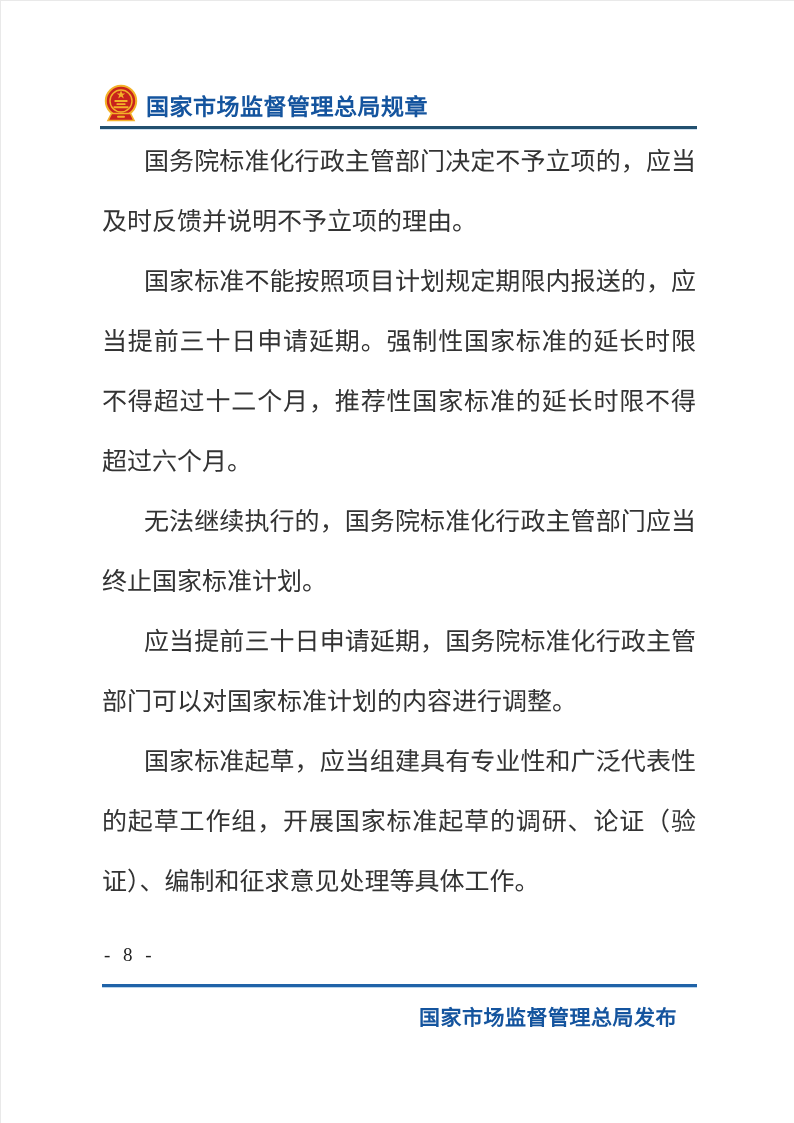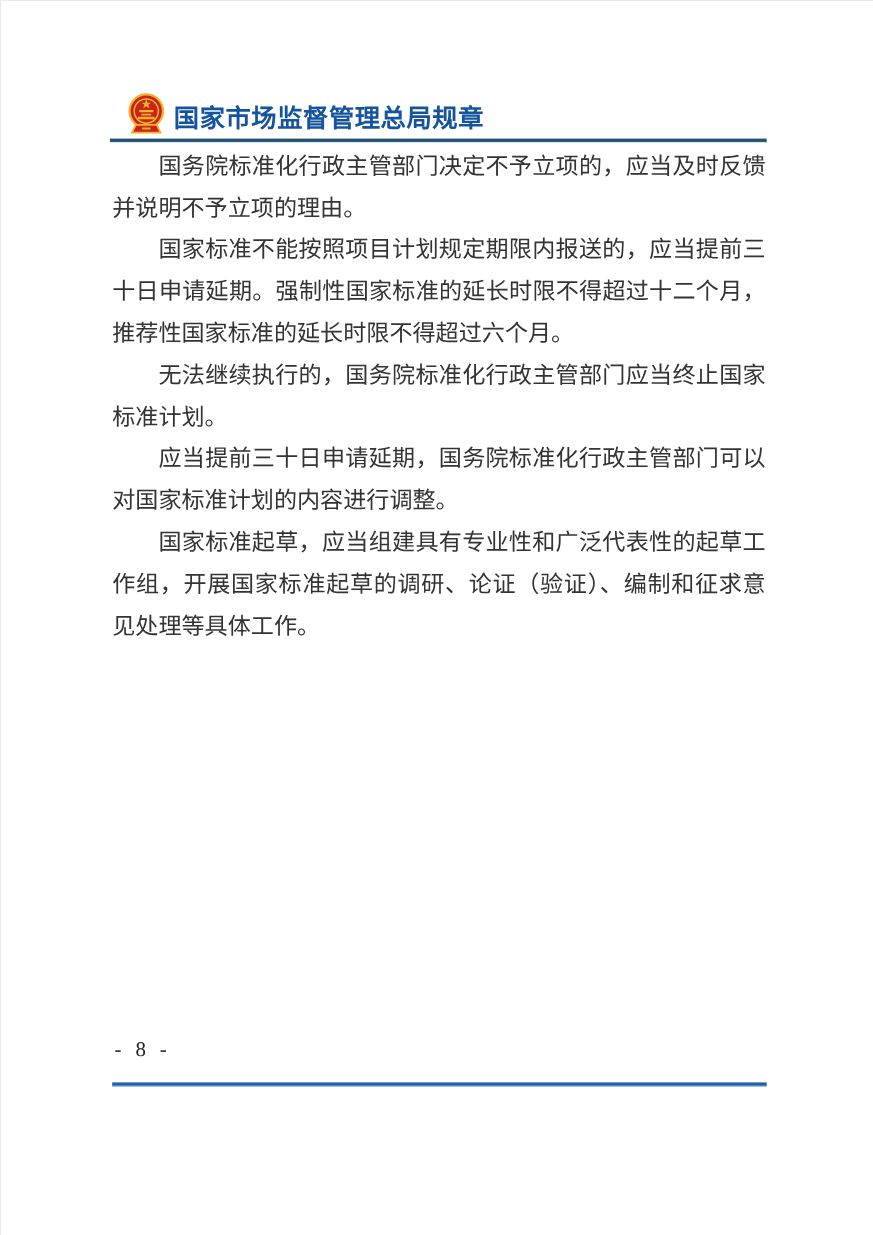--- a/index.html
+++ b/index.html
@@ -8,21 +8,21 @@
     position:relative;
     width:794px; height:1123px;
     background:#ffffff;
     overflow:hidden;
     box-shadow: inset 1px 1px 0 #e9e9e9;
     font-family:"Liberation Serif","DejaVu Serif",serif;
   }
 
   
   .hdr {
-    position:absolute; top:84px; left:113px;
+    position:absolute; top:84px; left:101px;
     display:flex; align-items:center; gap:5px;
   }
   .emblem { width:40px; height:41px; flex:0 0 auto; }
   .title {
     margin:0;
     font-family:"Liberation Sans","DejaVu Sans",sans-serif;
     font-weight:bold;
     font-size:23px;
     letter-spacing:0.5px;
     color:var(--accent-blue,#14549e);
@@ -36,22 +36,22 @@
   }
 
   
   .doc-body {
     position:absolute; top:132px; left:102px;
     width:594px;
     color:var(--body-text,#333333);
   }
   .para {
     margin:0;
-    font-size:21px;
-    line-height:38px;
+    font-size:25px;
+    line-height:60px;
     text-align:justify;
     text-indent:42px;
   }
   .lead {
     font-family:"Liberation Sans","DejaVu Sans",sans-serif;
     font-weight:bold;
     color:#2b2b2b;
     margin-right:21px;
   }
   .lead:empty { display:none; margin:0; }
@@ -103,14 +103,15 @@
   <main class="doc-body">
     <p class="para"><span>国务院标准化行政主管部门决定不予立项的，应当及时反馈并说明不予立项的理由。</span></p>
     <p class="para"><span>国家标准不能按照项目计划规定期限内报送的，应当提前三十日申请延期。强制性国家标准的延长时限不得超过十二个月，推荐性国家标准的延长时限不得超过六个月。</span></p>
     <p class="para"><span>无法继续执行的，国务院标准化行政主管部门应当终止国家标准计划。</span></p>
     <p class="para"><span>应当提前三十日申请延期，国务院标准化行政主管部门可以对国家标准计划的内容进行调整。</span></p>
     <p class="para"><span>国家标准起草，应当组建具有专业性和广泛代表性的起草工作组，开展国家标准起草的调研、论证（验证）、编制和征求意见处理等具体工作。</span></p>
   </main>
 
   <div class="page-num">- 8 -</div>
   <div class="ftr-rule"></div>
+  <div class="publisher">国家市场监督管理总局发布</div>
 
 </div>
 
 </body></html>

